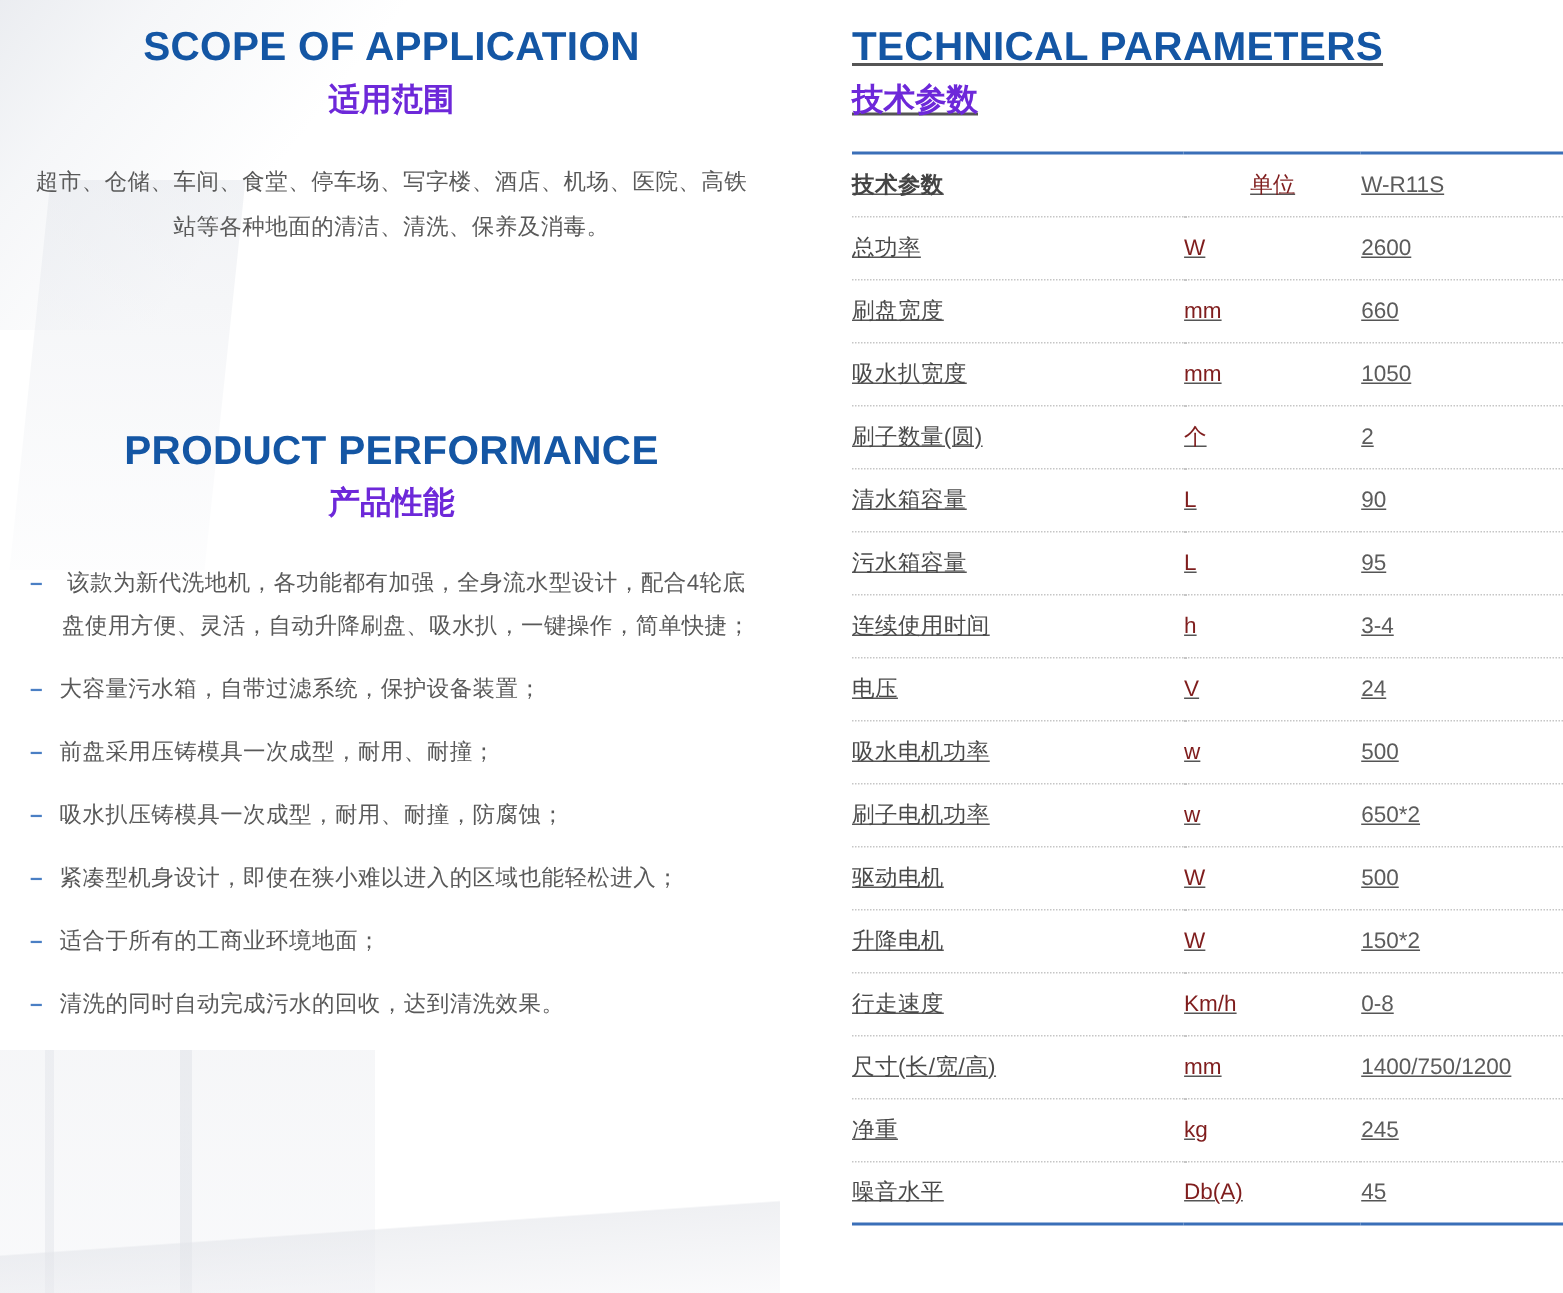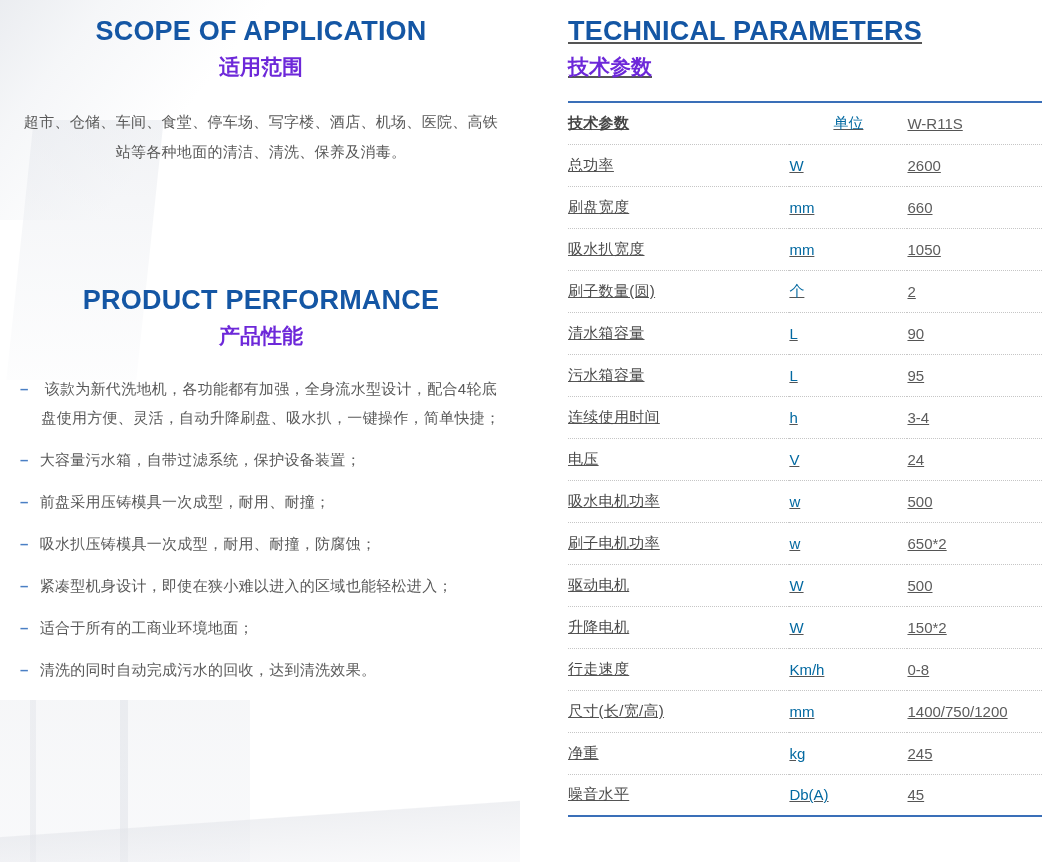--- a/index.html
+++ b/index.html
@@ -76,21 +76,21 @@
   .params-table col.c1{width:45%;}
   .params-table col.c2{width:24%;}
   .params-table col.c3{width:31%;}
   .params-table tr{height:42px;}
   .params-table thead tr{border-top:2px solid #3a6fb8;}
   .params-table tr{border-bottom:1px dotted #c6c6c6;}
   .params-table tbody tr:last-child{border-bottom:2px solid #3a6fb8;}
   .params-table th, .params-table td{padding:0;vertical-align:middle;font-weight:400;}
   .cell-param{ text-align:left;padding-left:25px;color:#4a4a4a;letter-spacing:.3px;}
   th.cell-param{font-weight:700;color:#444;}
-  .cell-unit{ color:#0369a1;margin-top:28px;}
+  .cell-unit{ color:#7f1d1d;margin-top:28px;}
   .cell-value{text-align:left;color:#5c5c5c;margin-top:35px;}
 </style>
 </head>
 <body>
 
 <div class="page">
 
   <div class="bg-photo">
     <div class="bg-streak-top"></div>
     <div class="bg-panel-mid"></div>

